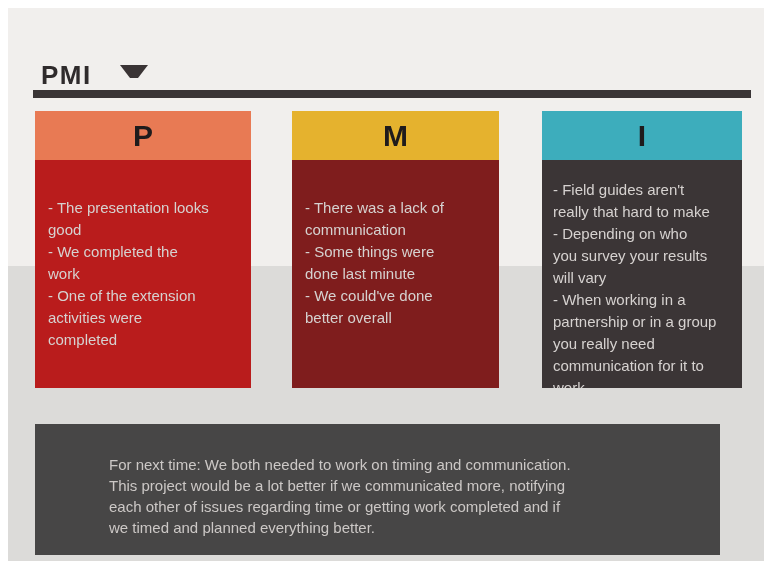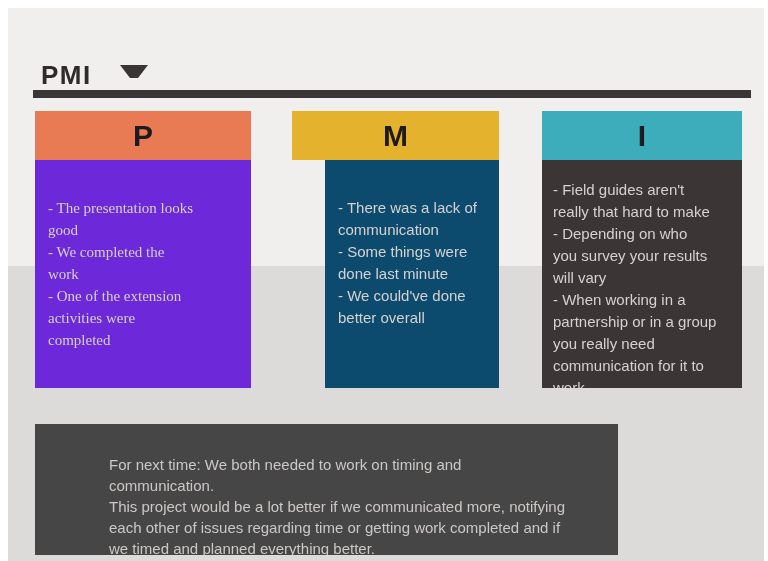--- a/index.html
+++ b/index.html
@@ -68,21 +68,21 @@
     font-size: 15px;
     line-height: 22px;
     white-space: pre-line;
     padding: 37px 12px 8px 13px;
     overflow: hidden;
   }
   .col-i .col-body { padding-top: 19px; padding-left: 11px; padding-right: 6px; }
   .summary-box {
     position: absolute;
     left: 27px; top: 416px;
-    width: 583px; height: 131px;
+    width: 685px; height: 131px;
     background: #474646;
     overflow: hidden;
   }
   .summary-text {
     color: #ccc8c6;
     font-size: 15px;
     line-height: 21px;
     white-space: pre-line;
     padding: 26px 48px 8px 70px;
   }
@@ -97,34 +97,34 @@
     <span class="title-text">PMI</span>
     <span class="tri-down"></span>
   </div>
 
   <div class="title-divider" style="background-color: rgb(58, 53, 54);"></div>
 
   <div class="column col-p">
     <div class="col-header" style="background-color: rgb(232, 122, 84);">
       <span>P</span>
     </div>
-    <div class="col-body" style="background-color: #6d28d9; font-family: Liberation Serif, serif;">- The presentation looks
+    <div class="col-body" style="background-color: #b91c1c;">- The presentation looks
 good
 - We completed the
 work
 - One of the extension
 activities were
 completed</div>
   </div>
 
   <div class="column col-m">
     <div class="col-header" style="background-color: rgb(229, 178, 46);">
       <span>M</span>
     </div>
-    <div class="col-body" style="background-color: #0c4a6e; margin-left: 33px;">- There was a lack of
+    <div class="col-body" style="background-color: #7f1d1d;">- There was a lack of
 communication
 - Some things were
 done last minute
 - We could've done
 better overall</div>
   </div>
 
   <div class="column col-i">
     <div class="col-header" style="background-color: rgb(61, 173, 188);">
       <span>I</span>

